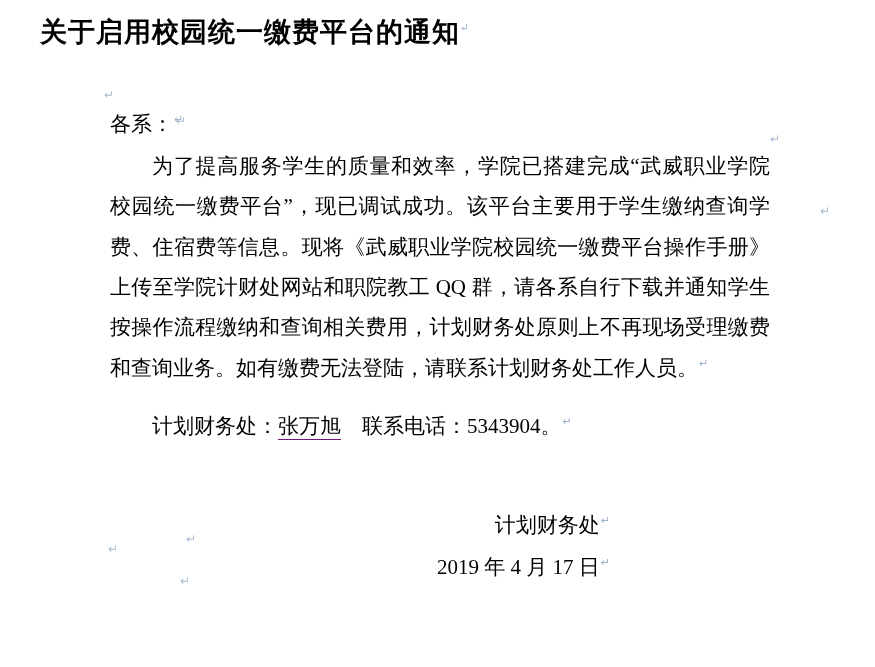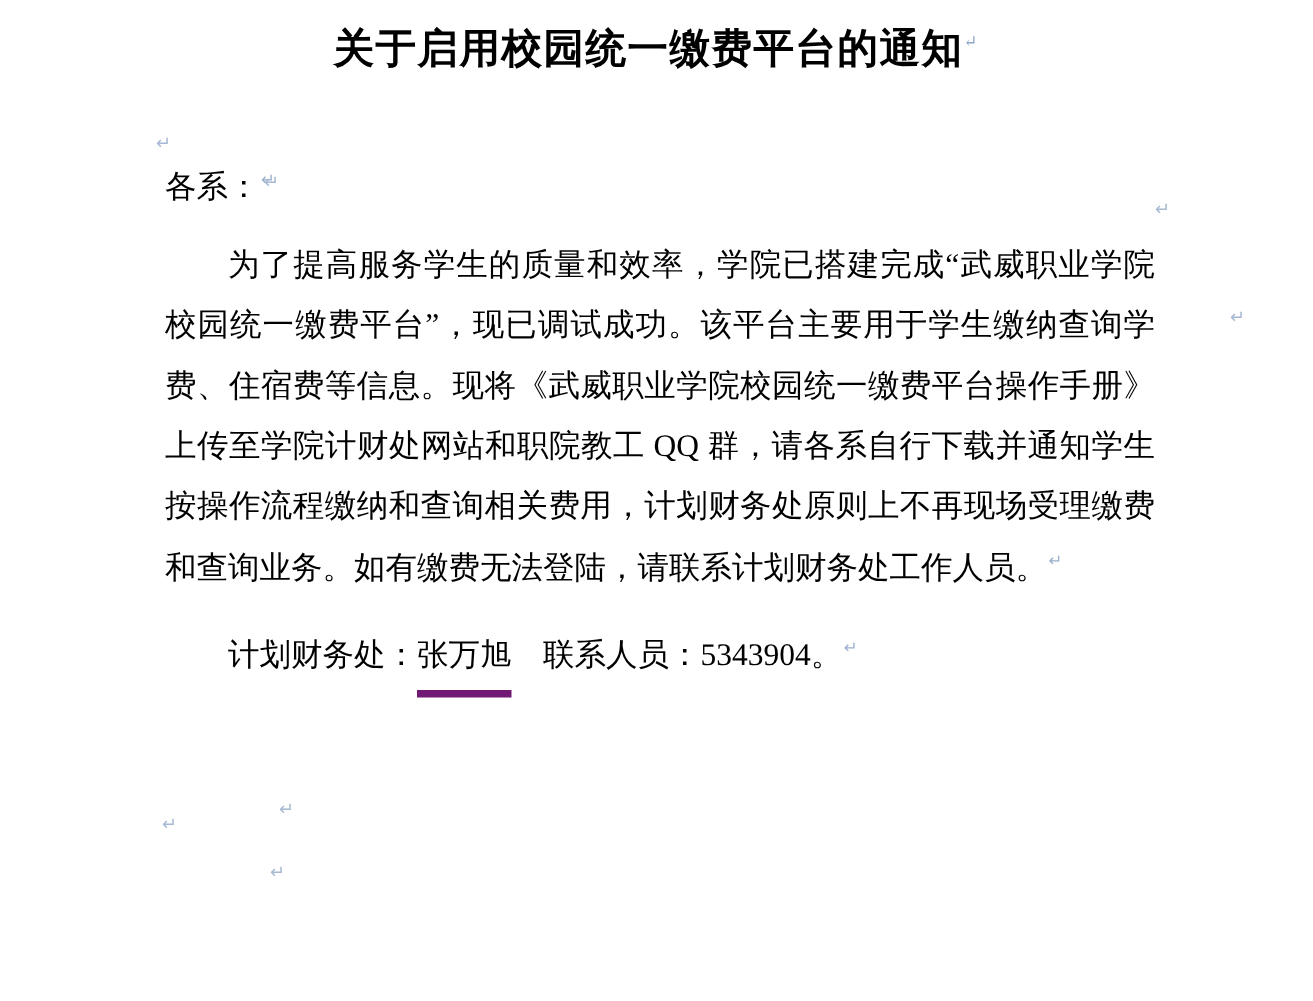--- a/index.html
+++ b/index.html
@@ -15,21 +15,21 @@
     position: relative;
     overflow: hidden;
   }
   .page {
     width: 875px;
     height: 667px;
     position: relative;
     box-sizing: border-box;
   }
   .doc-title {
-    text-align: center;
+    text-align: left;
     font-size: 27px;
     font-weight: bold;
     letter-spacing: 1px;
     margin: 14px 0 0 0;
     padding: 0 40px;
     line-height: 1.4;
     font-family: "Liberation Serif", "DejaVu Serif", serif;
   }
   .title-mark {
     display: inline-block;
@@ -44,30 +44,30 @@
     font-size: 21px;
     line-height: 1.92;
     text-align: justify;
     text-justify: inter-ideograph;
   }
   .salutation {
     margin-top: 52px;
     font-size: 21px;
   }
   .para {
-    margin-top: 12px;
+    margin-top: 2px;
     text-indent: 2em;
   }
   .contact-line {
     margin-top: 18px;
     text-indent: 2em;
   }
   .name-underline {
-    border-bottom: 5px solid #701a75;
-    padding-bottom: 12px;
+    border-bottom: 1px solid #701a75;
+    padding-bottom: 1px;
   }
   .spacer-gap {
     height: 58px;
   }
   .signature {
     margin-top: 0;
     padding-right: 160px;
     text-align: right;
     font-size: 21px;
     line-height: 2.0;
@@ -102,24 +102,28 @@
 <div class="page">
 
   <h1 class="doc-title"><span>关于启用校园统一缴费平台的通知</span><span class="title-mark">↵</span></h1>
 
   <div class="body-block">
 
     <div class="salutation"><span>各系：</span><span class="pmark">↵</span></div>
 
     <div class="para"><span>为了提高服务学生的质量和效率，学院已搭建完成“武威职业学院校园统一缴费平台”，现已调试成功。该平台主要用于学生缴纳查询学费、住宿费等信息。现将《武威职业学院校园统一缴费平台操作手册》上传至学院计财处网站和职院教工 QQ 群，请各系自行下载并通知学生按操作流程缴纳和查询相关费用，计划财务处原则上不再现场受理缴费和查询业务。如有缴费无法登陆，请联系计划财务处工作人员。</span><span class="pmark">↵</span></div>
 
-    <div class="contact-line"><span>计划财务处：</span><span class="name-underline">张万旭</span>&nbsp;&nbsp;&nbsp;&nbsp;<span>联系人员：</span><span>5343904。</span><span class="pmark">↵</span></div>
+    <div class="contact-line"><span>计划财务处：</span><span class="name-underline">张万旭</span>&nbsp;&nbsp;&nbsp;&nbsp;<span>联系电话：</span><span>5343904。</span><span class="pmark">↵</span></div>
 
     <div class="spacer-gap"></div>
 
+    <div class="signature">
+      <span class="sig-line"><span>计划财务处</span><span class="pmark">↵</span></span>
+      <span class="sig-line"><span>2019 年 4 月 17 日</span><span class="pmark">↵</span></span>
+    </div>
 
   </div>
 
   <div class="stray-marks">
     <span class="m1">↵</span>
     <span class="m2">↵</span>
     <span class="m3">↵</span>
     <span class="m4">↵</span>
     <span class="m5">↵</span>
     <span class="m6">↵</span>

